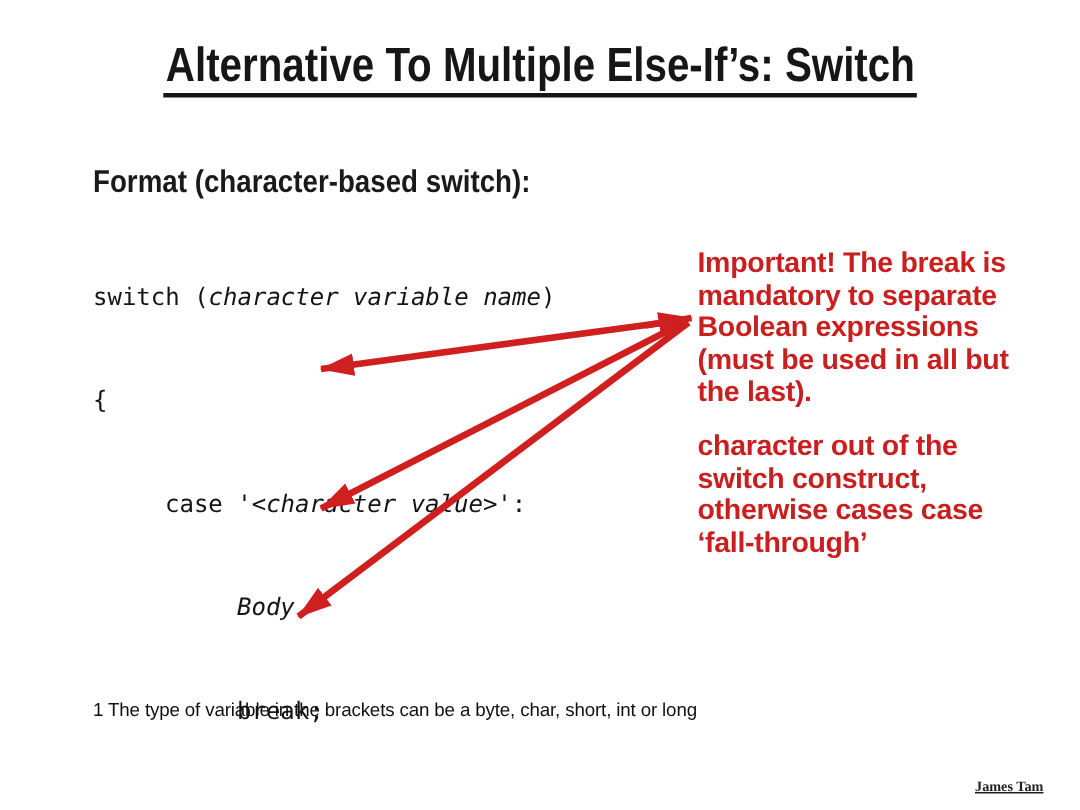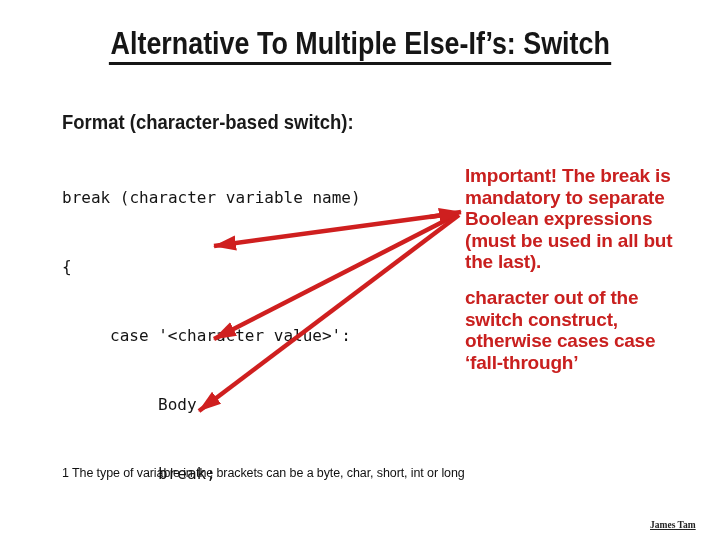--- a/index.html
+++ b/index.html
@@ -22,21 +22,21 @@
     color:#1a1a1a; white-space:nowrap; transform:scaleX(0.88); transform-origin:left center;
   }
 
   
   .code {
     position:absolute; left:62px; top:140px;
     font-family:"DejaVu Sans Mono", monospace; font-size:16px; line-height:23px;
     color:#141414; white-space:pre;
   }
   .cl { height:23px; }
-  .it { }
+  .it { font-style:italic; }
   .ind-case  { padding-left:48px; }
   .ind-body  { padding-left:96px; }
 
   
   .note {
     position:absolute; left:465px; width:210px; font-weight:bold;
     font-size:19px; line-height:21.5px; letter-spacing:-0.2px; color:#c9201f;
   }
   .note1 { top:165px; }
   .note2 { top:287px; }
@@ -61,21 +61,21 @@
 
 <div id="slide">
 
   <div class="title-wrap">
     <span class="slide-title">Alternative To Multiple Else-If’s: Switch</span>
   </div>
 
   <div class="format-heading">Format (character-based switch):</div>
 
   <div class="code">
-    <div class="cl"><span>break (</span><span class="it">character variable name</span><span>)</span></div>
+    <div class="cl"><span>switch (</span><span class="it">character variable name</span><span>)</span></div>
     <div class="cl"><span>{</span></div>
     <div class="cl ind-case"><span>case '</span><span class="it">&lt;character value&gt;</span><span>':</span></div>
     <div class="cl ind-body"><span class="it">Body</span></div>
     <div class="cl ind-body"><span>break;</span></div>
     <div class="cl"></div>
     
     
     
     
     

